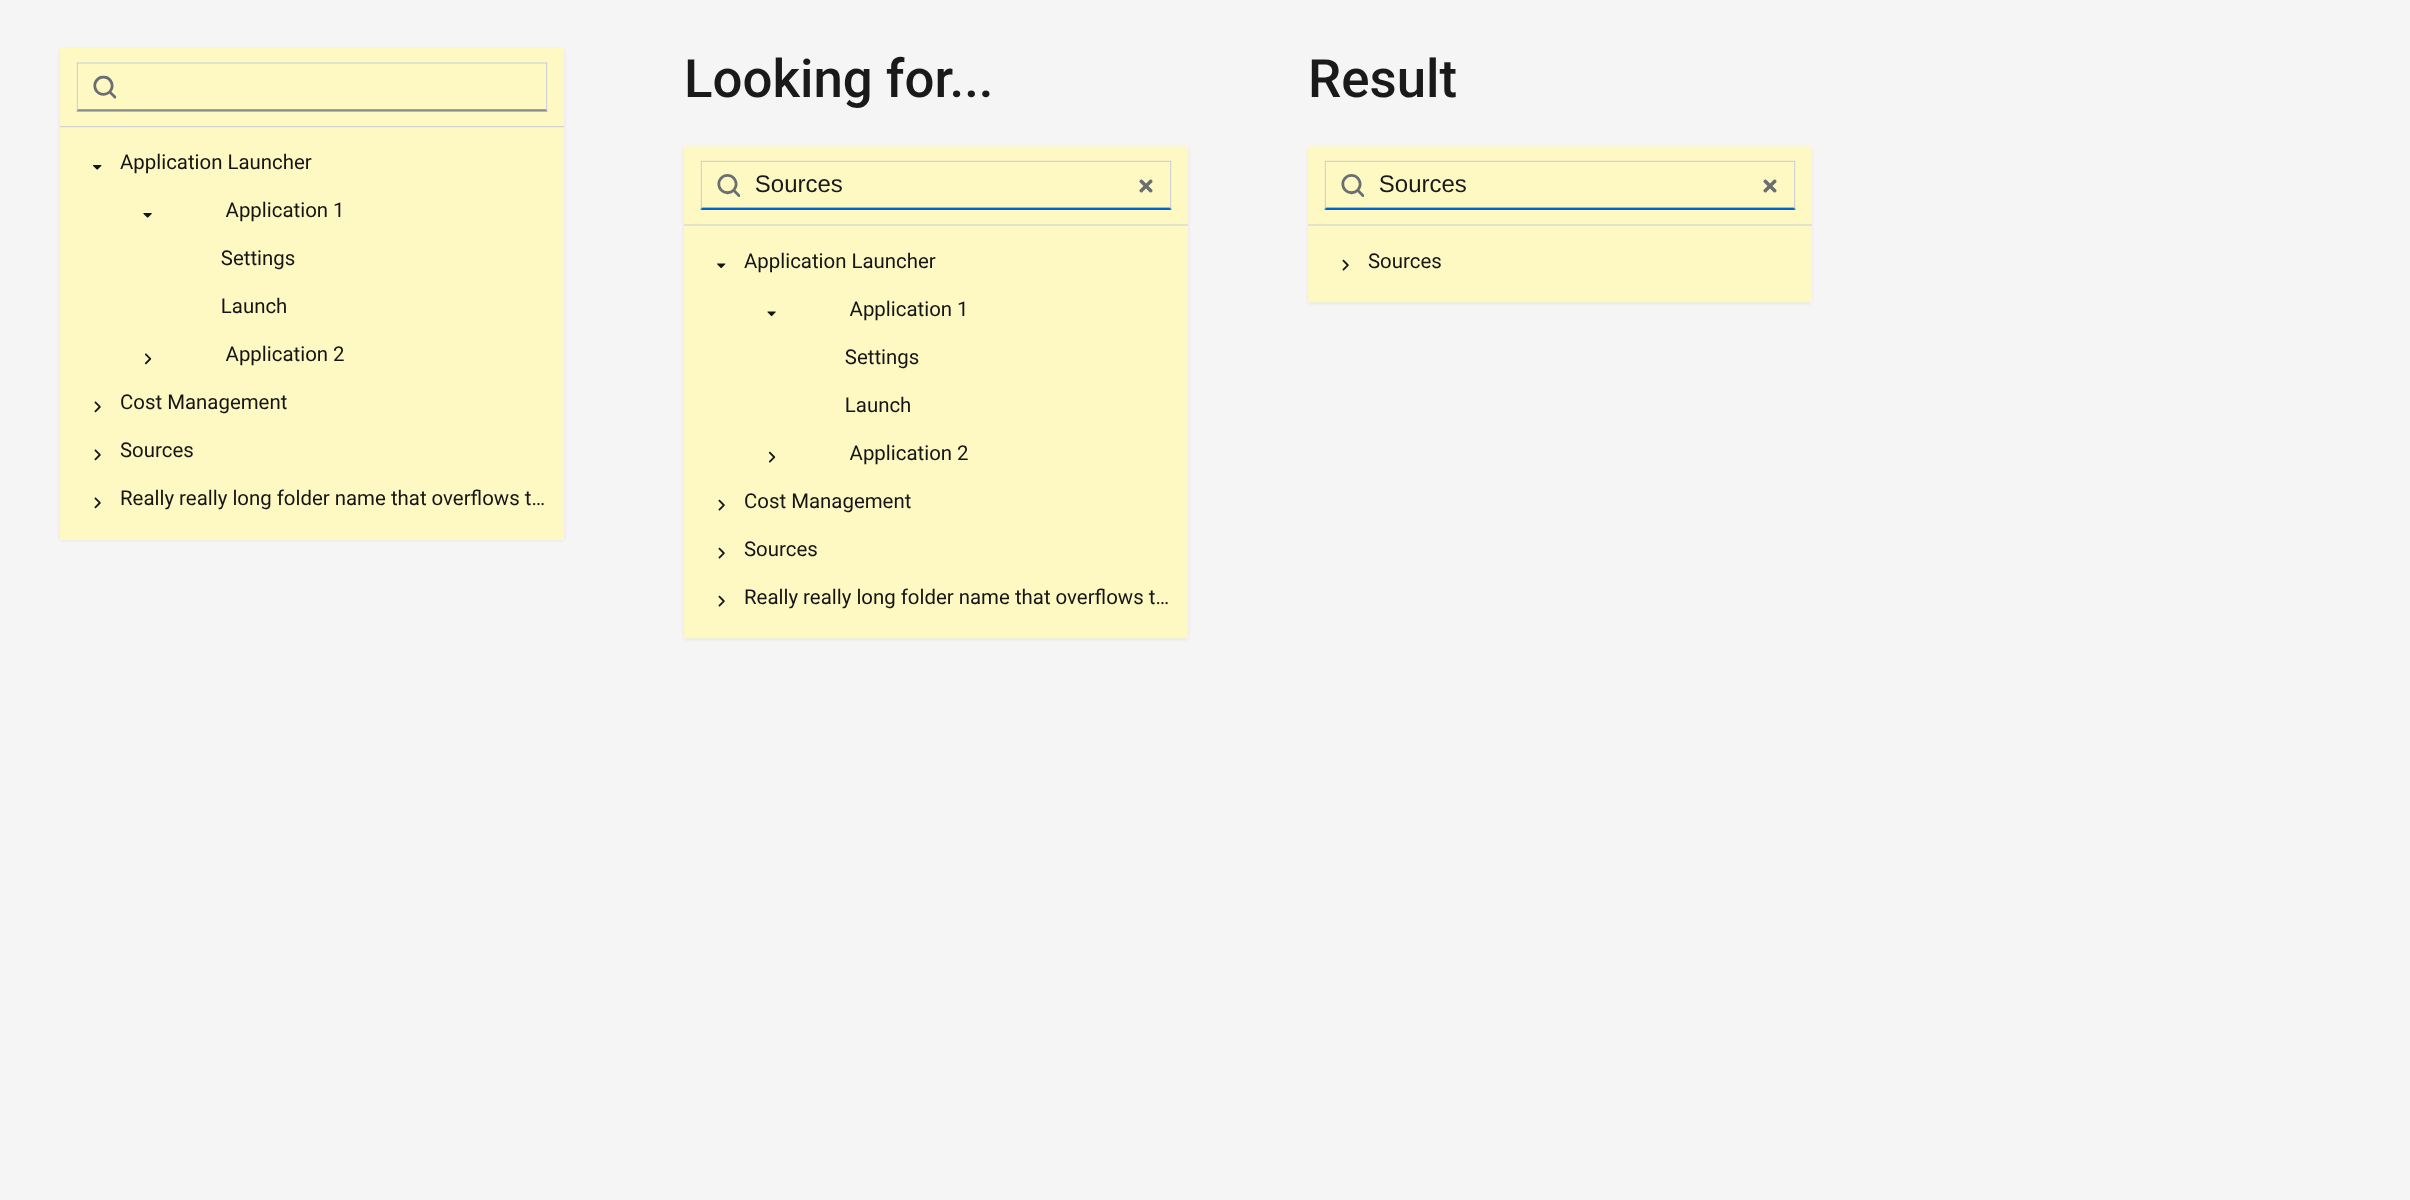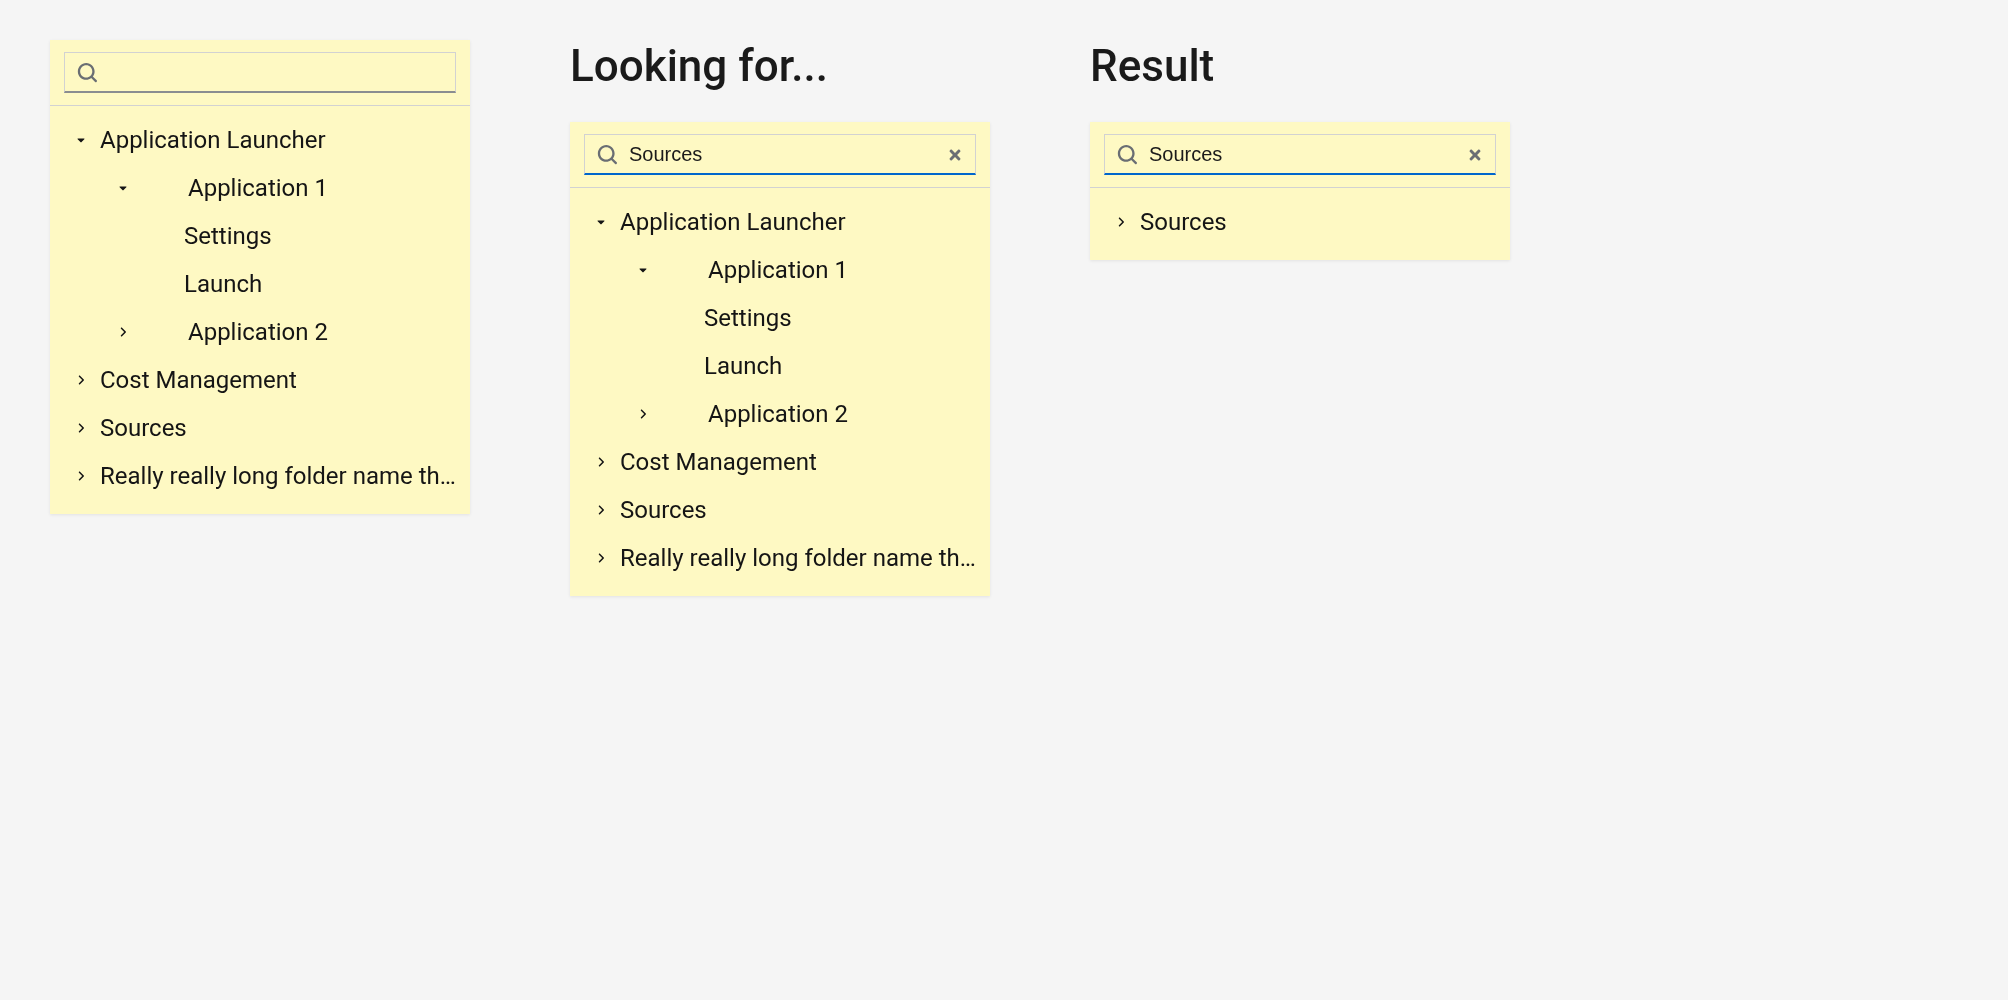--- a/index.html
+++ b/index.html
@@ -62,24 +62,24 @@
     .divider {
       height: 1px;
       background: #d2d2d2;
       margin-top: 12px;
     }
     .tree {
       padding: 10px 0 14px 0;
     }
     .node {
       display: flex;
-      align-items: center;
+      align-items: flex-end;
       padding: 10px 14px 10px 0;
       cursor: pointer;
-      font-size: 24px;
+      font-size: 17px;
       color: #151515;
       white-space: nowrap;
       overflow: hidden;
     }
     .node .label {
       overflow: hidden;
       text-overflow: ellipsis;
     }
     .caret {
       width: 14px;

